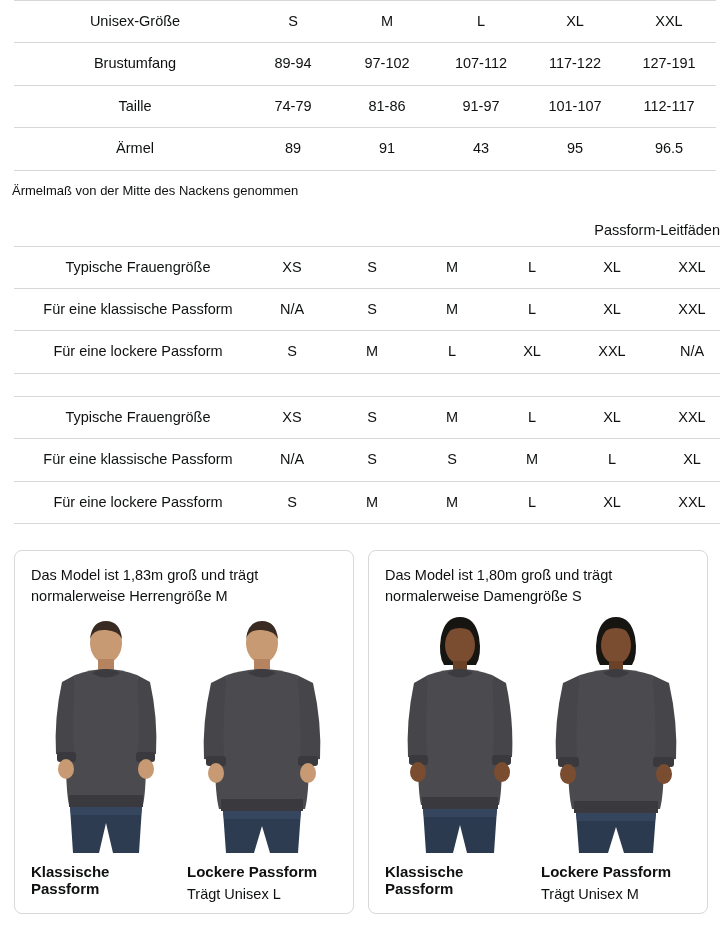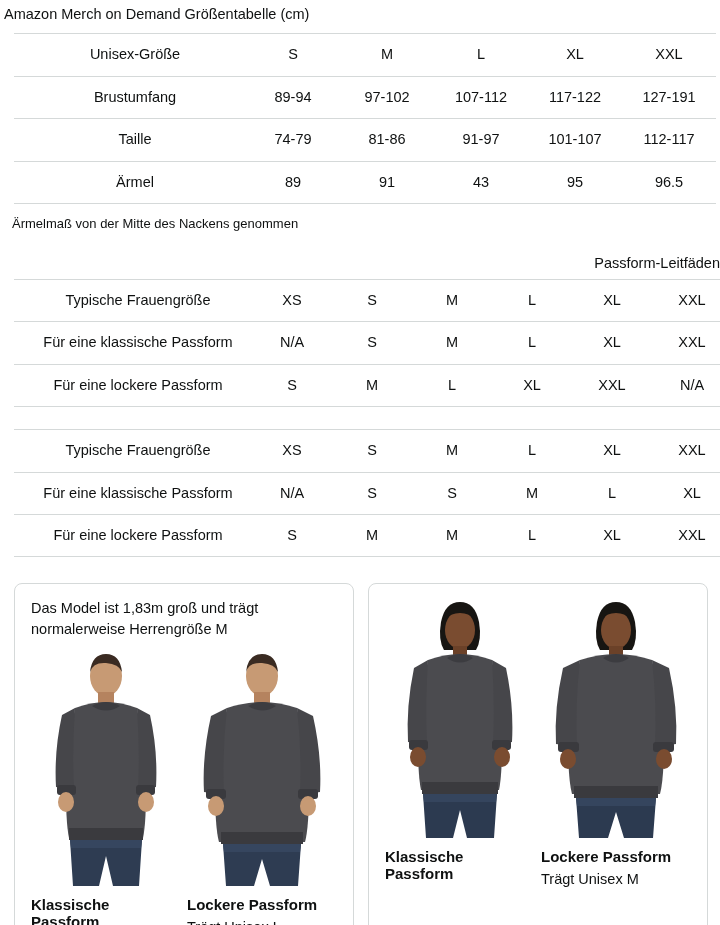--- a/index.html
+++ b/index.html
@@ -118,21 +118,20 @@
   }
 
   
   svg.person { display:block; }
 </style>
 </head>
 <body>
 
 <div class="page">
 
-  <div class="doc-title">Amazon Merch on Demand Größentabelle (cm)</div>
 
   <table class="size-table t1">
     <colgroup>
         <col class="c0">
         <col class="cx">
         <col class="cx">
         <col class="cx">
         <col class="cx">
         <col class="cx">
       </colgroup>
@@ -321,20 +320,21 @@
 
         </div>
         <div class="fig-label">
           <div class="fit-name">Lockere Passform</div>
           <div class="fit-wears">Trägt Unisex L</div>
         </div>
       </div>
     </div>
 
     <div class="model-card">
+      <div class="model-caption">Das Model ist 1,80m groß und trägt normalerweise Damengröße S</div>
       <div class="figures">
 
         <div class="figure-wrap">
           <svg class="person" width="150" height="240" viewBox="0 0 150 240">
 
             <path d="M56 24 q4 -20 19 -20 q15 0 19 20 q3 18 -3 28 l-32 0 q-6 -10 -3 -28 z" fill="#171512"></path>
 
             <ellipse cx="75" cy="32" rx="15" ry="19" fill="#7a4c30"></ellipse>
             <path d="M58 22 q6 -14 17 -14 q11 0 17 14 q-8 -7 -17 -7 q-9 0 -17 7 z" fill="#171512"></path>
             <rect x="68" y="48" width="14" height="10" fill="#6b4128"></rect>

